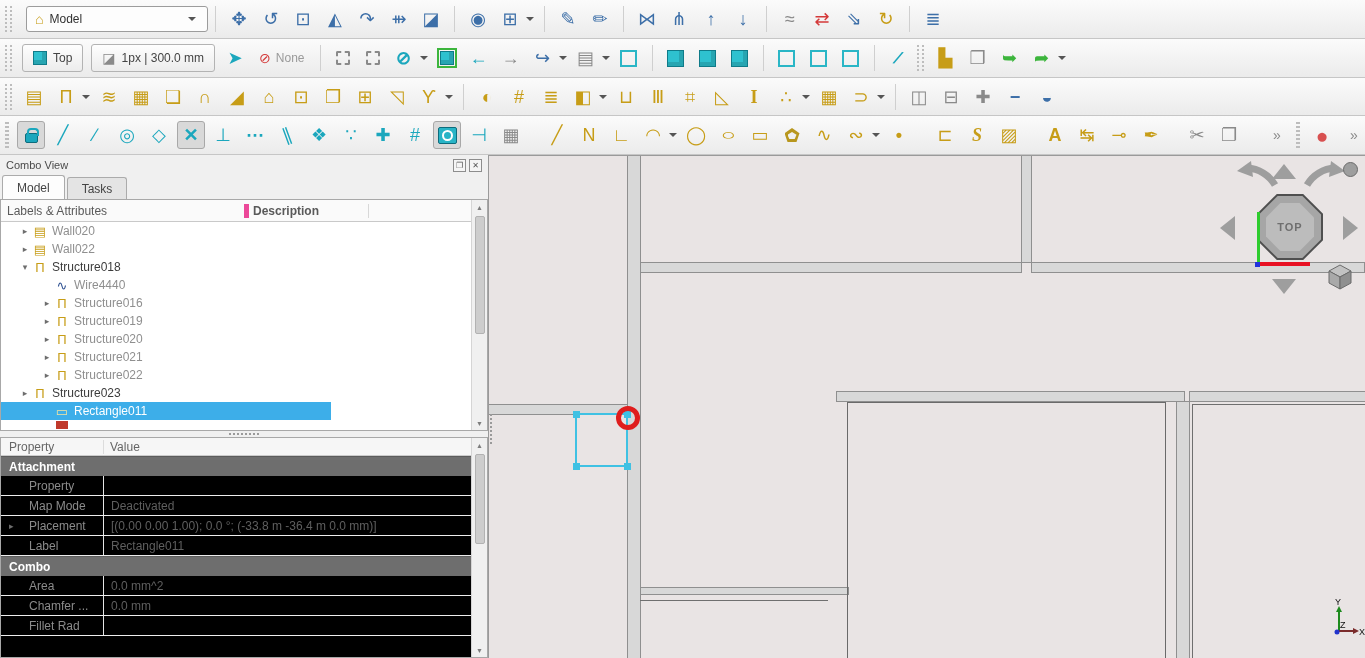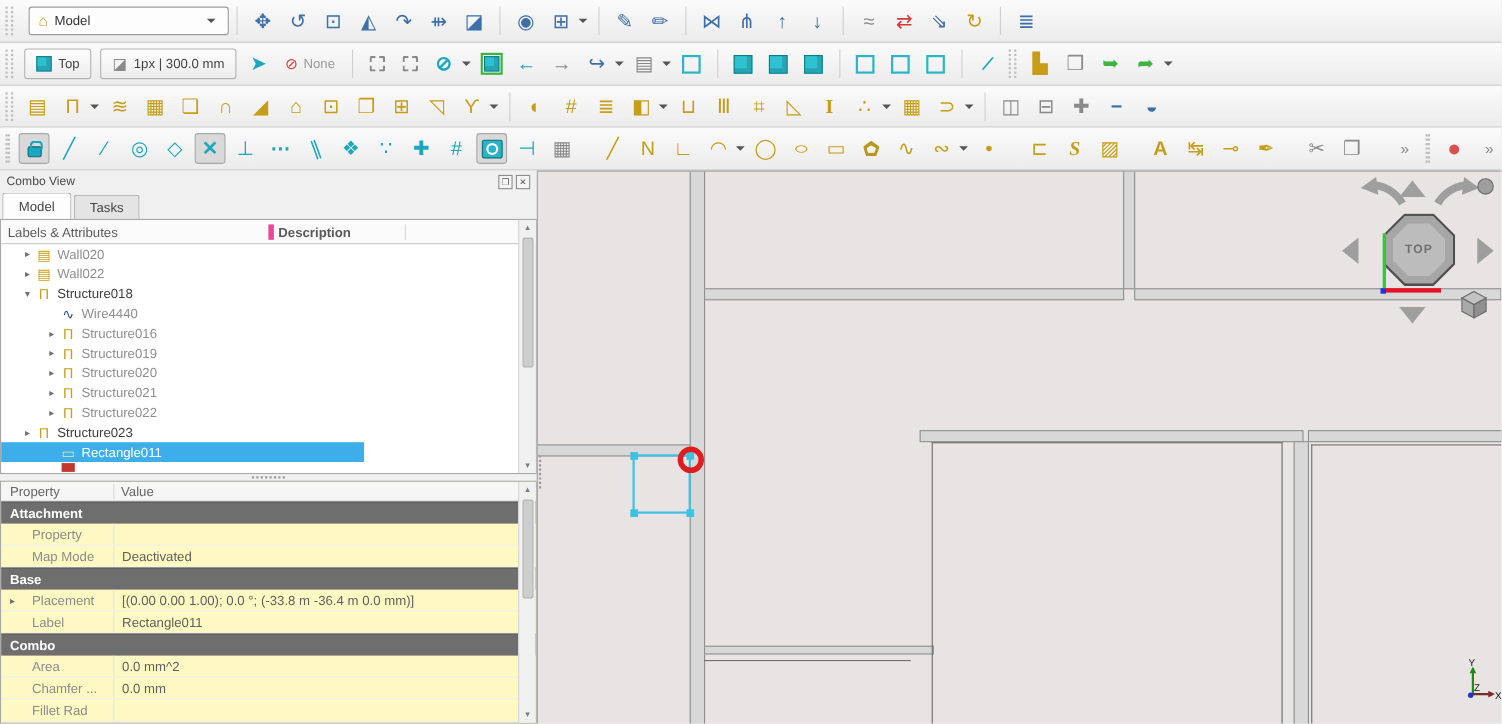--- a/index.html
+++ b/index.html
@@ -63,21 +63,21 @@
   .lvl1 { padding-left:18px; } .lvl2 { padding-left:40px; }
   .tlabel { padding-left:3px; white-space:nowrap; }
   .vscroll { position:absolute; right:0; top:0; bottom:0; width:16px; background:#f0f0f0; border-left:1px solid #d5d5d5;
              display:flex; flex-direction:column; align-items:center; font-size:7px; color:#7d7d7d; }
   .sarrow { height:14px; display:flex; align-items:center; }
   .sthumb { width:10px; background:#cdcdcd; border:1px solid #b2b2b2; border-radius:2px; }
   .splitter { position:absolute; left:0; top:276px; width:488px; height:6px; display:flex; align-items:center; justify-content:center; }
   .splitter i { width:30px; border-top:2px dotted #9a9a9a; }
 
   
-  .prop-wrap { position:absolute; left:0; top:282px; width:488px; height:221px; background:#fef9c3; border:1px solid #a8a8a8; overflow:hidden; }
+  .prop-wrap { position:absolute; left:0; top:282px; width:488px; height:221px; background:#000000; border:1px solid #a8a8a8; overflow:hidden; }
   .prop-header { height:18px; display:flex; background:#f6f6f6; border-bottom:1px solid #ccc; color:#666; align-items:center; }
   .prop-header .c1 { width:103px; padding-left:8px; border-right:1px solid #dcdcdc; }
   .prop-header .c2 { padding-left:6px; }
   .pgroup { height:20px; background:#6e6e6e; border-top:1px solid #5c5c5c; color:#fff; font-weight:bold;
             display:flex; align-items:center; padding-left:8px; }
   .prow { height:20px; display:flex; align-items:center; border-bottom:1px solid #ededed; }
   .prow .pl { width:103px; padding-left:28px; color:#8b8b8b; border-right:1px solid #e4e4e4; height:100%;
               display:flex; align-items:center; position:relative; white-space:nowrap; overflow:hidden; }
   .prow .pl .pexp { position:absolute; left:8px; color:#6e6e6e; font-size:9px; }
   .prow .pv { padding-left:7px; color:#5f5f5f; white-space:nowrap; }
@@ -391,21 +391,20 @@
     </div>
     <div class="pgroup">Attachment</div>
     <div class="prow">
       <span class="pl">Property</span>
       <span class="pv"></span>
     </div>
     <div class="prow">
       <span class="pl">Map Mode</span>
       <span class="pv">Deactivated</span>
     </div>
-    <div class="pgroup">Base</div>
     <div class="prow">
       <span class="pl">
         <span class="pexp">▸</span>
         <span>Placement</span>
       </span>
       <span class="pv">[(0.00 0.00 1.00); 0.0 °; (-33.8 m  -36.4 m  0.0 mm)]</span>
     </div>
     <div class="prow">
       <span class="pl">Label</span>
       <span class="pv">Rectangle011</span>

